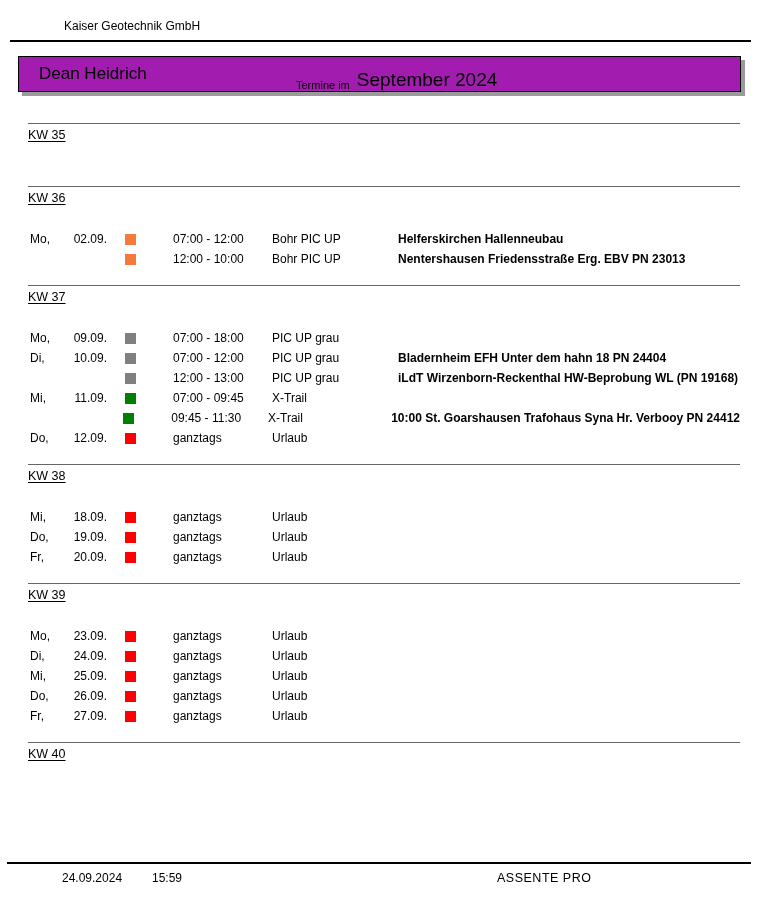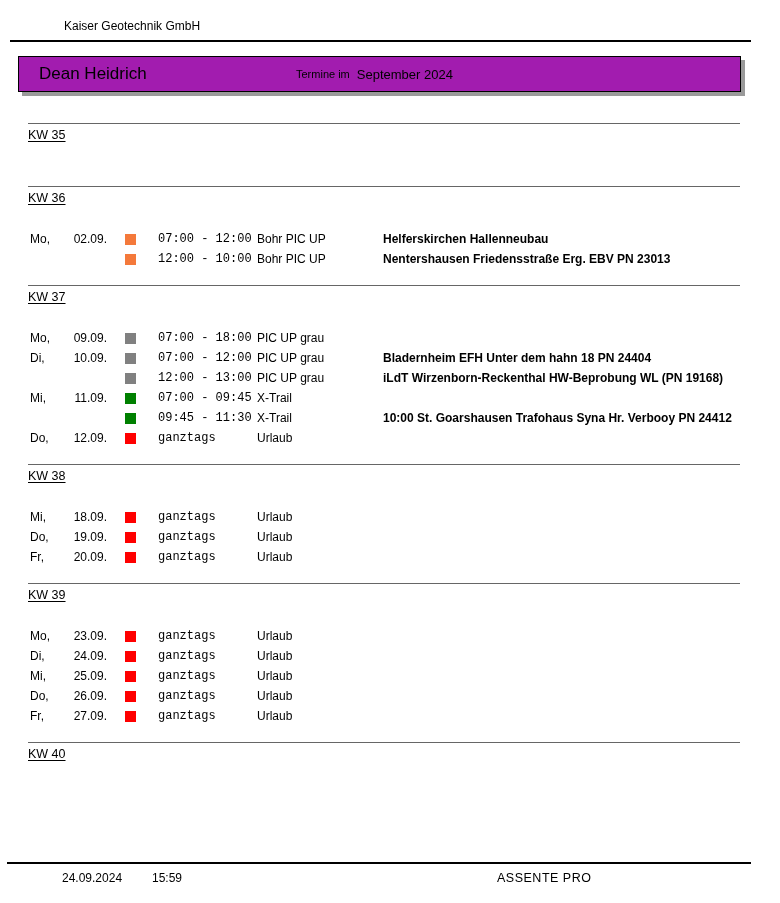--- a/index.html
+++ b/index.html
@@ -12,37 +12,37 @@
 
   .company { position: absolute; left: 64px; top: 19px; font-size: 12px; white-space: nowrap; }
   .header-rule { position: absolute; left: 10px; top: 40px; width: 741px; border-top: 2px solid #000; }
 
   .title-box {
     position: absolute; left: 18px; top: 56px; width: 721px; height: 34px;
     border: 1px solid #000; background: #a21caf;
     box-shadow: 4px 4px 0 #9a9a9a;
   }
   .person-name { position: absolute; left: 20px; top: 7px; font-size: 17px; white-space: nowrap; }
-  .title-right { position: absolute; left: 277px; top: 0; height: 100%; display: flex; align-items: center; }
+  .title-right { position: absolute; left: 277px; top: 0; height: 100%; display: flex; align-items: flex-end; }
   .title-prefix { font-size: 11px; margin-right: 7px; }
-  .title-month { font-size: 13px; }
+  .title-month { font-size: 19px; }
 
   .weeks { position: absolute; left: 0; top: 123px; width: 780px; }
   .week-section { margin: 0 40px 16px 28px; border-top: 1px solid #666; }
   .week-section.empty { min-height: 46px; }
   .week-label {
     display: inline-block; margin-top: 4px; font-size: 12.5px;
     text-decoration: underline; text-underline-offset: 2px; white-space: nowrap;
   }
   .week-rows { margin-top: 23px; }
   .row { height: 20px; display: flex; align-items: center; font-size: 12px; padding-left: 2px; white-space: nowrap; gap: 15px; }
   .day  { display: inline-block; width: 24px; text-align: left; }
   .date { display: inline-block; width: 38px; text-align: right; }
   .marker { display: inline-block; width: 11px; height: 11px; margin-left: 3px; flex: 0 0 11px; }
-  .time { display: inline-block; width: 77px; margin-left: 7px; font-family: Liberation Mono, monospace; }
+  .time { display: inline-block; width: 77px; margin-left: 22px; }
   .type { display: inline-block; width: 101px; margin-left: 7px; }
   .desc { display: inline-block; margin-left: 10px; font-weight: bold; }
 
   .footer-rule { position: absolute; left: 7px; top: 862px; width: 744px; border-top: 2px solid #000; }
   .footer-date  { position: absolute; left: 62px;  top: 871px; font-size: 12px; }
   .footer-time  { position: absolute; left: 152px; top: 871px; font-size: 12px; }
   .footer-brand { position: absolute; left: 497px; top: 871px; font-size: 12.5px; letter-spacing: 0.5px; }
 </style>
 </head>
 <body>

